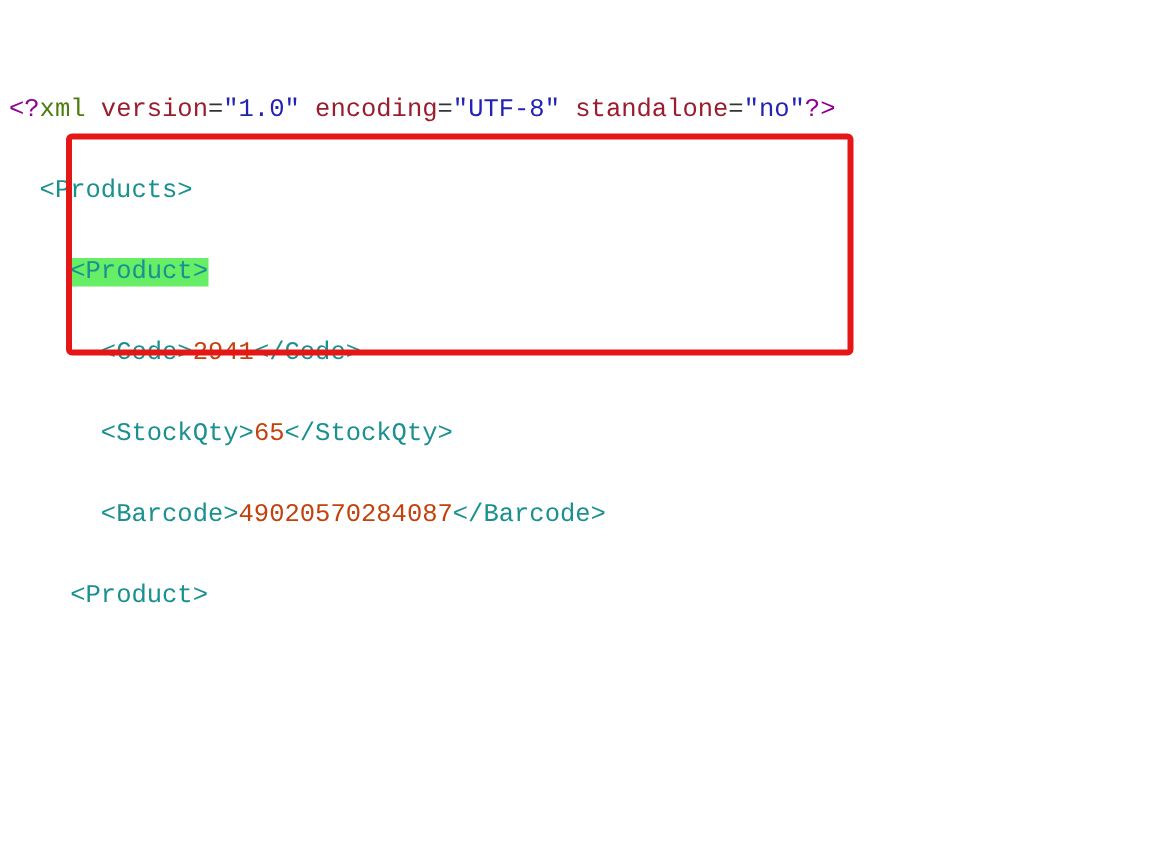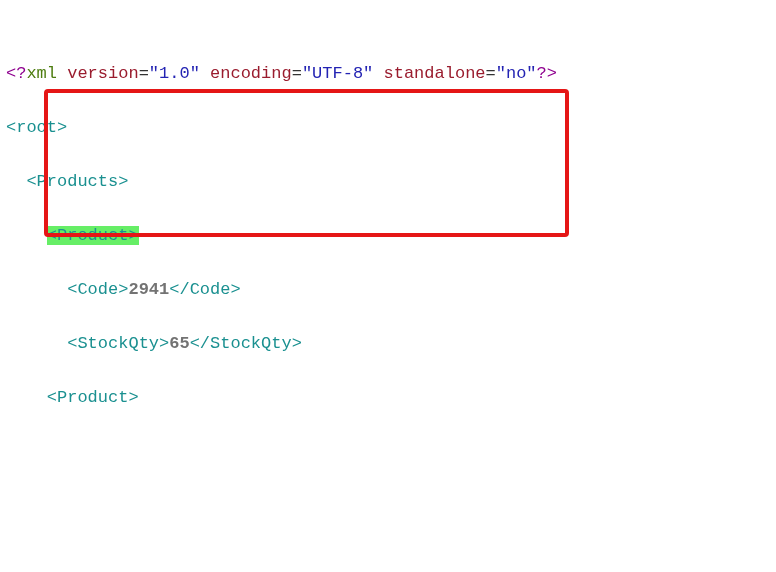--- a/index.html
+++ b/index.html
@@ -15,43 +15,43 @@
     }
     .code-block {
       white-space: pre;
       position: relative;
     }
     .pi { color: #8f008f; } 
     .pi-name { color: #4d7c0f; }
     .attr-name { color: #9a1c2e; }
     .attr-val { color: #2323b3; }
     .tag { color: #1a9090; }
-    .text { color: #737373; font-weight: bold; }
+    .text { color: #c2410c; }
     .highlight {
       background: #66ee66;
     }
     .red-box {
       position: absolute;
       border: 4px solid #e51616;
       border-radius: 4px;
       pointer-events: none;
     }
     .line { display: block; }
   </style>
 </head>
 <body>
 
 <div class="code-block">
   <div class="red-box" style="left:38px; top:83px; width:517px; height:140px;"></div>
 <span class="line"><span class="pi">&lt;?</span><span class="pi-name">xml</span> <span class="attr-name">version</span>=<span class="attr-val">"1.0"</span> <span class="attr-name">encoding</span>=<span class="attr-val">"UTF-8"</span> <span class="attr-name">standalone</span>=<span class="attr-val">"no"</span><span class="pi">?&gt;</span></span>
-<span class="line"><span class="tag">&lt;root&gt;</span></span>
 <span class="line">  <span class="tag">&lt;Products&gt;</span></span>
 <span class="line">    <span class="tag highlight">&lt;Product&gt;</span></span>
 <span class="line">      <span class="tag">&lt;Code&gt;</span><span class="text">2941</span><span class="tag">&lt;/Code&gt;</span></span>
 <span class="line">      <span class="tag">&lt;StockQty&gt;</span><span class="text">65</span><span class="tag">&lt;/StockQty&gt;</span></span>
+<span class="line">      <span class="tag">&lt;Barcode&gt;</span><span class="text">49020570284087</span><span class="tag">&lt;/Barcode&gt;</span></span>
 <span class="line">    <span class="tag">&lt;Product&gt;</span></span>
 
 
 
 
 
 
 
 
 

